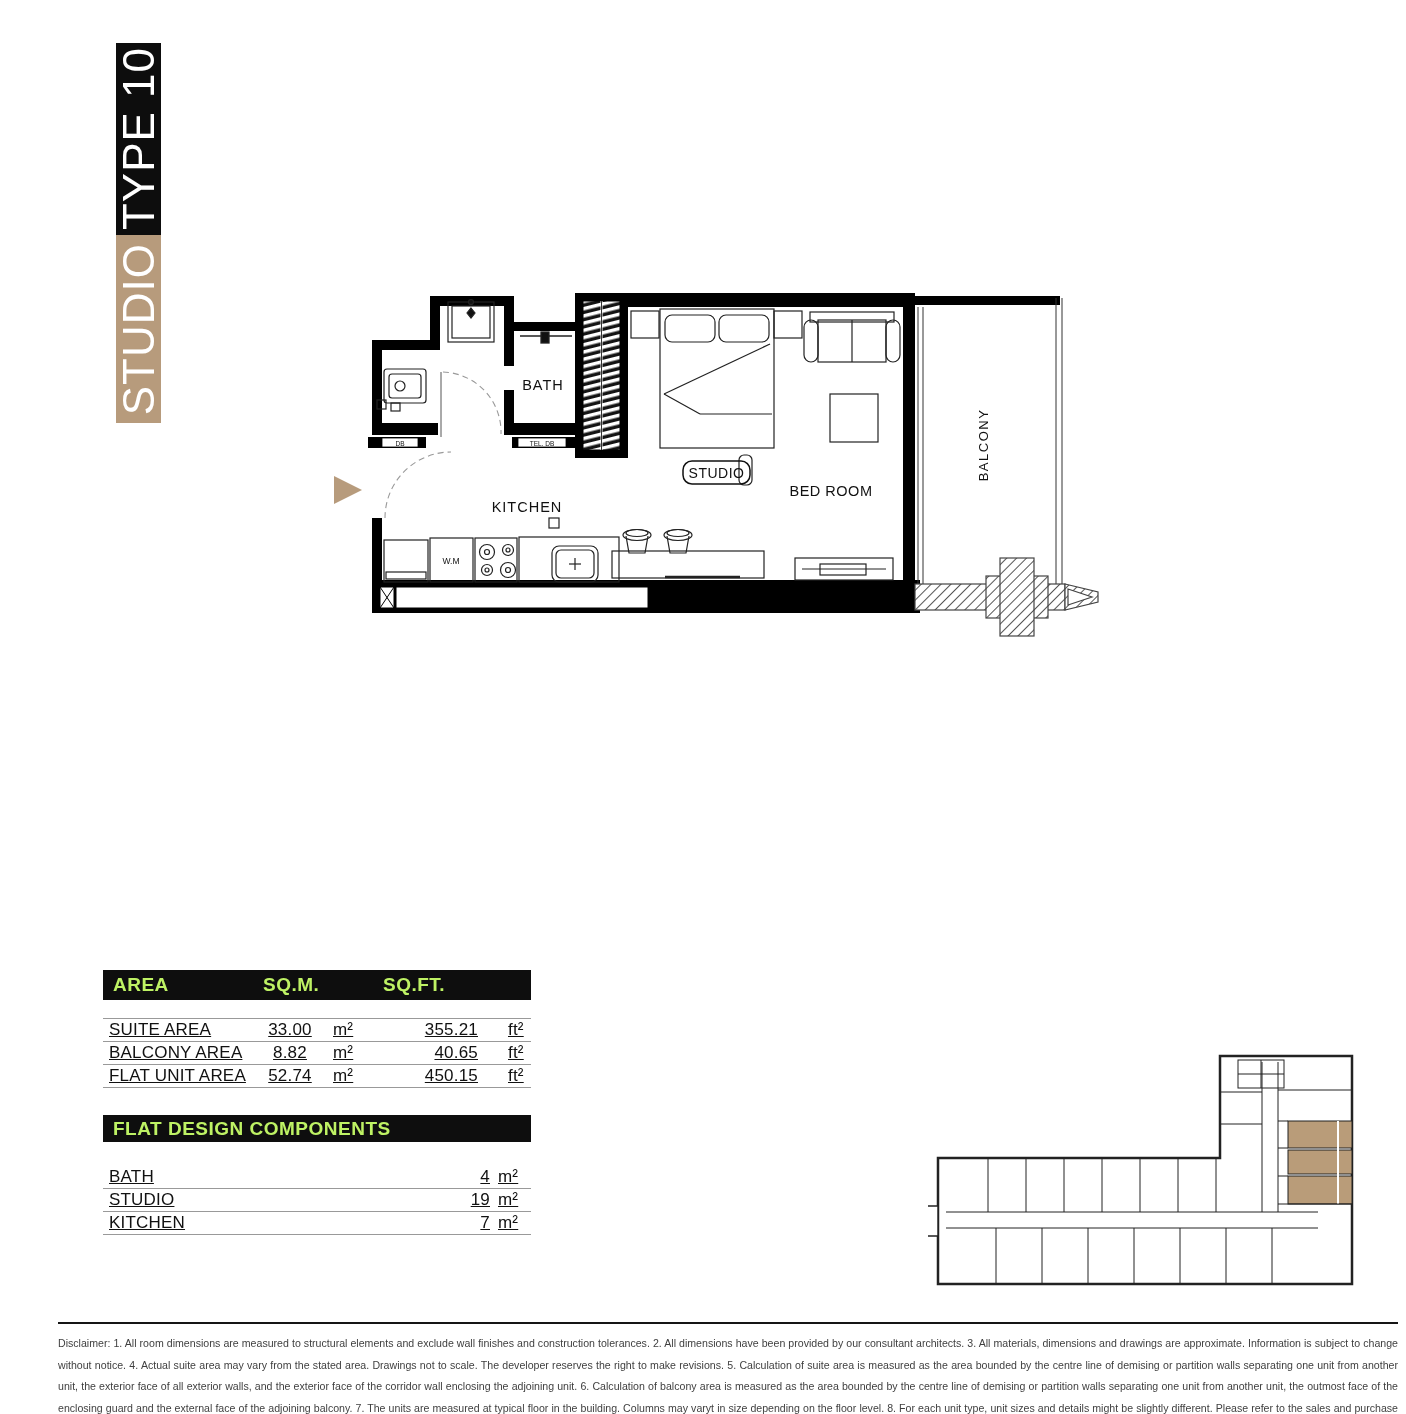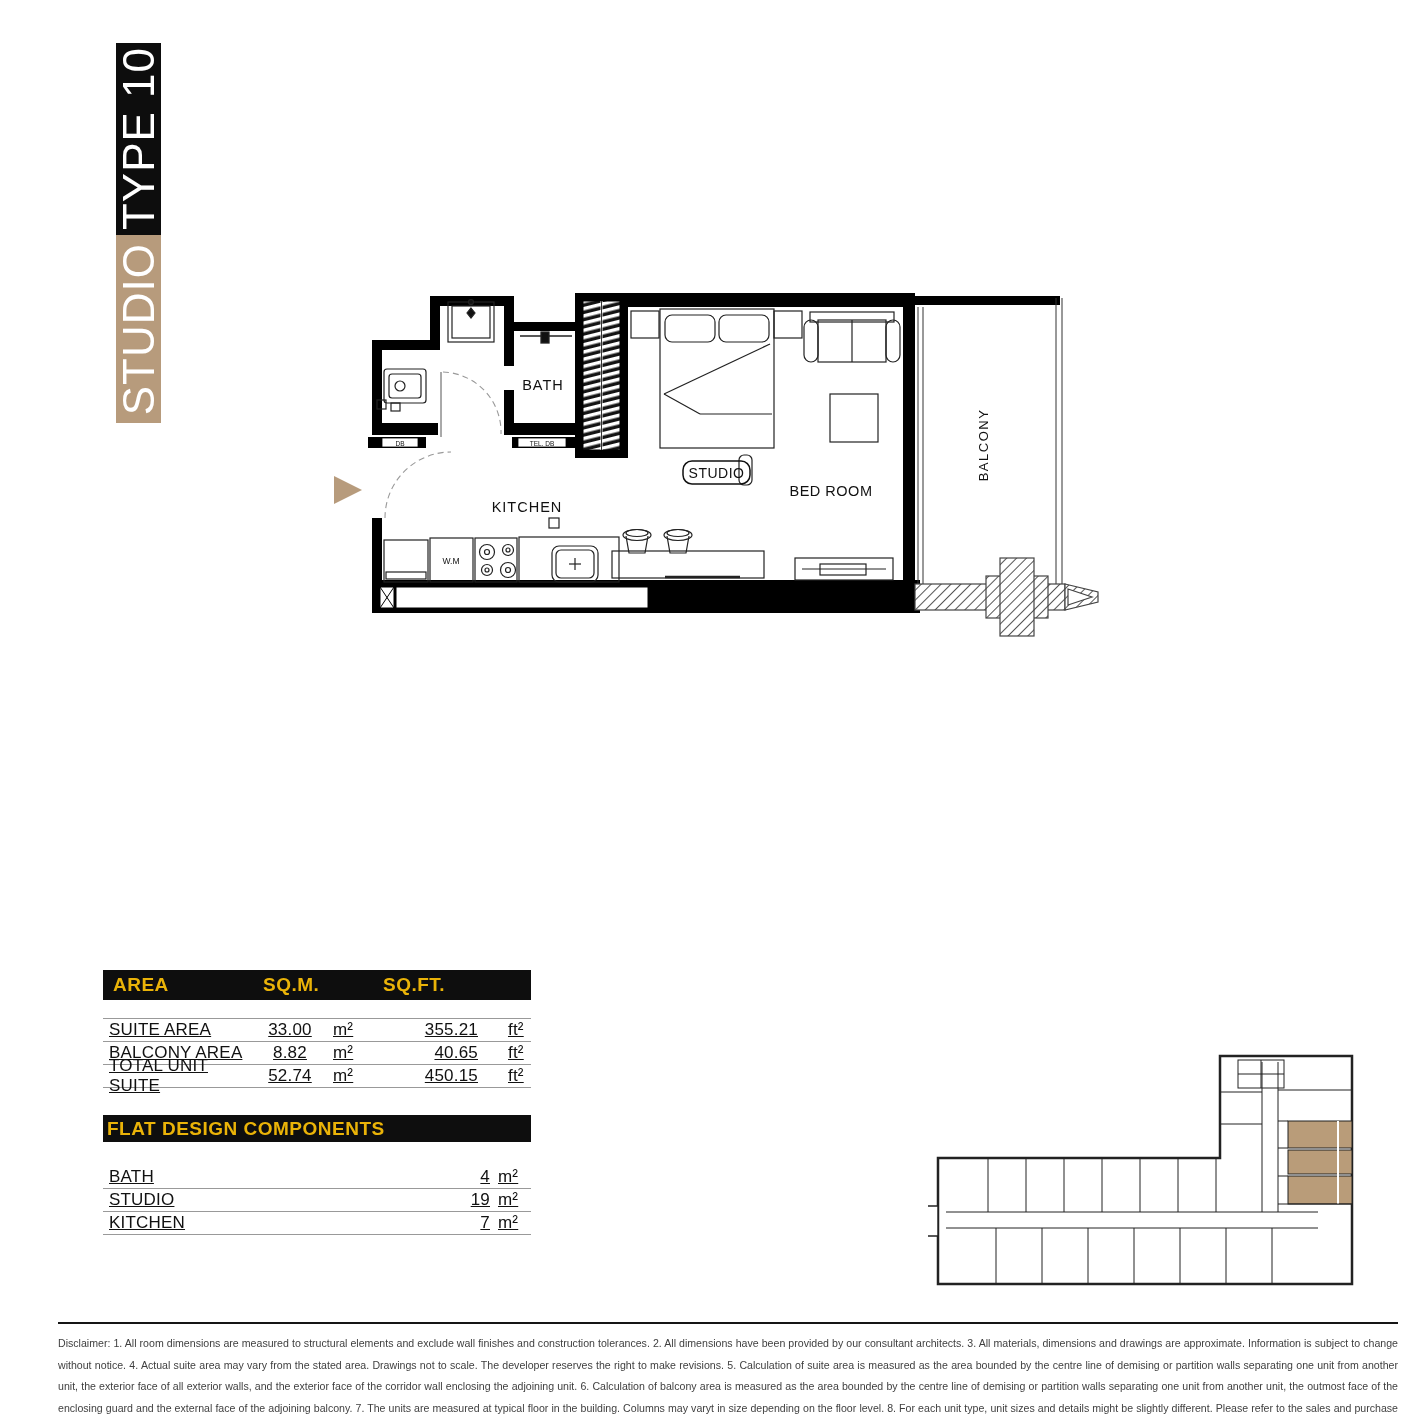--- a/index.html
+++ b/index.html
@@ -13,40 +13,40 @@
   #banner-black{height:192px;background:#0d0d0d;}
   #banner-tan{height:188px;background:#b79b7c;}
   
   #plan{position:absolute;left:330px;top:268px;width:790px;height:380px;}
   
   #keyplan{position:absolute;left:928px;top:1048px;width:440px;height:250px;}
   
   .tbl{position:absolute;left:103px;width:428px;}
   #area-table{top:970px;}
   #comp-table{top:1115px;}
-  .tbl-header{background:#0e0e0e;color:#eab308;font-weight:bold;font-size:19px;display:flex;align-items:center;letter-spacing:.5px;}
+  .tbl-header{background:#0e0e0e;color:#bef264;font-weight:bold;font-size:19px;display:flex;align-items:center;letter-spacing:.5px;}
   #area-table .tbl-header{height:30px;}
   #comp-table .tbl-header{height:27px;}
   .hdr-area{flex:0 0 150px;padding-left:10px;}
   .hdr-sqm{flex:0 0 120px;text-align:left;}
   .hdr-sqft{flex:0 0 150px;text-align:left;}
   .rows{border-top:1px solid #999;}
   #area-table .rows{margin-top:18px;}
   #comp-table .rows{margin-top:24px;border-top:none;}
   .row{display:flex;align-items:center;height:22px;border-bottom:1px solid #999;font-size:17px;letter-spacing:.2px;text-decoration:underline;}
   .c-label{flex:0 0 150px;padding-left:6px;}
   .c-sqm{flex:0 0 62px;text-align:center;}
   .c-sqmu{flex:0 0 45px;padding-left:12px;}
   .c-sqft{flex:0 0 100px;text-align:right;}
   .c-sqftu{flex:0 0 53px;padding-left:6px;margin-left:24px;}
   .comp-label{flex:1;padding-left:6px;}
   .comp-val{flex:0 0 60px;text-align:right;}
   .comp-unit{flex:0 0 33px;padding-left:8px;}
   #comp-table .tbl-header{padding-left:0;}
-  #comp-title{padding-left:4px;}
+  #comp-title{padding-left:10px;}
   
   #disclaimer{position:absolute;left:58px;top:1322px;width:1340px;border-top:2px solid #151515;
       padding-top:9px;font-size:10.6px;line-height:21.5px;color:#3f3f3f;text-align:justify;}
   svg text{font-family:"Liberation Sans",sans-serif;fill:#111;}
 </style>
 </head>
 <body>
 
 <div id="page">
 
@@ -240,21 +240,21 @@
         <div class="c-sqftu">ft²</div>
       </div>
       <div class="row">
         <div class="c-label">BALCONY AREA</div>
         <div class="c-sqm">8.82</div>
         <div class="c-sqmu">m²</div>
         <div class="c-sqft">40.65</div>
         <div class="c-sqftu">ft²</div>
       </div>
       <div class="row">
-        <div class="c-label">TOTAL UNIT SUITE</div>
+        <div class="c-label">FLAT UNIT AREA</div>
         <div class="c-sqm">52.74</div>
         <div class="c-sqmu">m²</div>
         <div class="c-sqft">450.15</div>
         <div class="c-sqftu">ft²</div>
       </div>
     </div>
   </div>
 
   <div id="comp-table" class="tbl">
     <div class="tbl-header">

